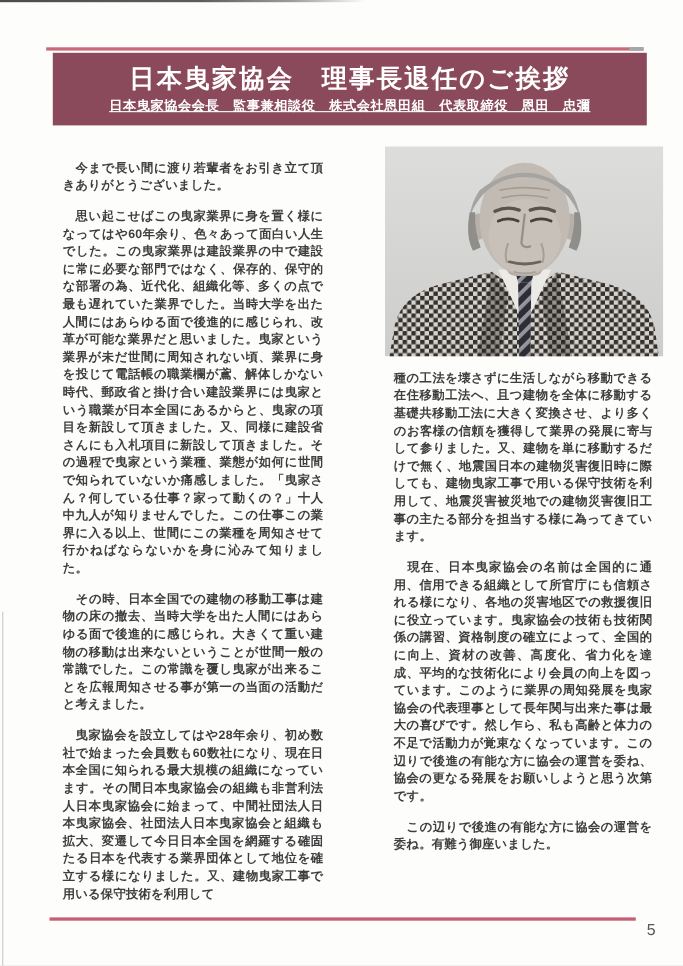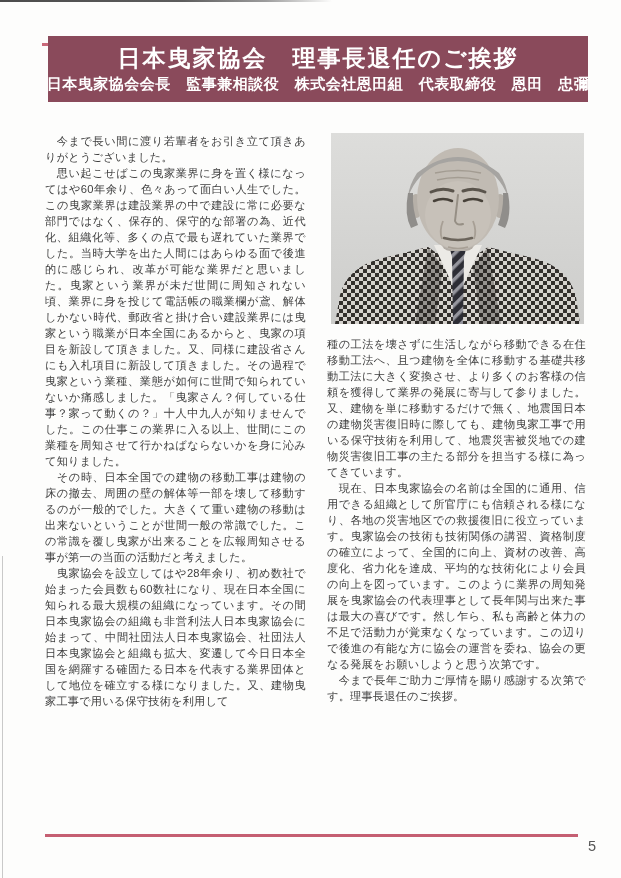--- a/index.html
+++ b/index.html
@@ -16,38 +16,38 @@
   }
   .scan-left { position:absolute; left:2px; top:556px; width:1px; height:322px; background:#c9c9c9; }
 
   
   .rule-top { position:absolute; left:42px; top:43px; width:543px; height:3px; background:#c9697a; }
   .rule-top::after { content:""; position:absolute; right:0; top:0; width:13px; height:3px; background:#a4a8ac; }
   .rule-bottom { position:absolute; left:45px; top:834px; width:533px; height:3px; background:#c55f72; }
 
   
   .banner {
-    position:absolute; left:48px; top:36px; width:540px; height:66px;
+    position:absolute; left:48px; top:48px; width:540px; height:66px;
     background:#8a4a5b; color:#ffffff;
     display:flex; flex-direction:column; align-items:center; justify-content:center;
     box-sizing:border-box; padding-top:2px;
   }
   .banner .title { font-size:23px; font-weight:bold; letter-spacing:2px; line-height:1.1; }
-  .banner .byline { font-size:15px; font-weight:bold; letter-spacing:0.5px; margin-top:4px; white-space:nowrap; }
+  .banner .byline { font-size:12px; font-weight:bold; letter-spacing:0.5px; margin-top:4px; white-space:nowrap;text-decoration:underline; }
 
   
   .col {
     position:absolute; top:133px;
     font-size:11.2px; line-height:16px; color:#3e3e3e;
     text-align:justify; text-justify:inter-ideograph;
     word-break:break-all; letter-spacing:0.2px;
   }
-  .col p { margin:0; }
+  .col p { margin:12px;font-weight:bold; }
   .col-left  { left:45px;  width:261px; }
-  .col-right { left:327px; width:259px; }
+  .col-right { left:346px; width:259px; }
 
   .photo { margin:0 0 12px 4px; width:253px; height:191px; display:block; }
   .photo svg { display:block; }
 
   .page-number { position:absolute; left:588px; top:838px; font-size:14.5px; color:#575757; }
 </style>
 </head>
 <body>
 
 <div class="page">
@@ -59,21 +59,21 @@
 
   <header class="banner">
     <div class="title">日本曳家協会　理事長退任のご挨拶</div>
     <div class="byline">日本曳家協会会長　監事兼相談役　株式会社恩田組　代表取締役　恩田　忠彌</div>
   </header>
 
   <main>
     <div class="col col-left">
       <p>　今まで長い間に渡り若輩者をお引き立て頂きありがとうございました。</p>
       <p>　思い起こせばこの曳家業界に身を置く様になってはや60年余り、色々あって面白い人生でした。この曳家業界は建設業界の中で建設に常に必要な部門ではなく、保存的、保守的な部署の為、近代化、組織化等、多くの点で最も遅れていた業界でした。当時大学を出た人間にはあらゆる面で後進的に感じられ、改革が可能な業界だと思いました。曳家という業界が未だ世間に周知されない頃、業界に身を投じて電話帳の職業欄が鳶、解体しかない時代、郵政省と掛け合い建設業界には曳家という職業が日本全国にあるからと、曳家の項目を新設して頂きました。又、同様に建設省さんにも入札項目に新設して頂きました。その過程で曳家という業種、業態が如何に世間で知られていないか痛感しました。「曳家さん？何している仕事？家って動くの？」十人中九人が知りませんでした。この仕事この業界に入る以上、世間にこの業種を周知させて行かねばならないかを身に沁みて知りました。</p>
-      <p>　その時、日本全国での建物の移動工事は建物の床の撤去、周囲の壁の解体等一部を壊して移動するのが一般的でした。大きくて重い建物の移動は出来ないということが世間一般の常識でした。この常識を覆し曳家が出来ることを広報周知させる事が第一の当面の活動だと考えました。</p>
+      <p>　その時、日本全国での建物の移動工事は建物の床の撤去、当時大学を出た人間にはあらゆる面で後進的に感じられ。大きくて重い建物の移動は出来ないということが世間一般の常識でした。この常識を覆し曳家が出来ることを広報周知させる事が第一の当面の活動だと考えました。</p>
       <p>　曳家協会を設立してはや28年余り、初め数社で始まった会員数も60数社になり、現在日本全国に知られる最大規模の組織になっています。その間日本曳家協会の組織も非営利法人日本曳家協会に始まって、中間社団法人日本曳家協会、社団法人日本曳家協会と組織も拡大、変遷して今日日本全国を網羅する確固たる日本を代表する業界団体として地位を確立する様になりました。又、建物曳家工事で用いる保守技術を利用して</p>
     </div>
 
     <div class="col col-right">
       <figure class="photo">
         <svg viewBox="0 0 253 191" width="253" height="191" xmlns="http://www.w3.org/2000/svg">
           <defs>
             <linearGradient id="bgg" x1="0" y1="0" x2="0" y2="1">
               <stop offset="0" stop-color="#dddddb"></stop>
               <stop offset="1" stop-color="#cdcdcb"></stop>
@@ -124,20 +124,20 @@
 
           <path d="M112,88 Q108,98 111,106" stroke="#a79f95" stroke-width="1.8" fill="none"></path>
           <path d="M142,88 Q146,98 143,106" stroke="#a79f95" stroke-width="1.8" fill="none"></path>
 
           <path d="M113,105 Q127,109 141,105" stroke="#6b645b" stroke-width="2.5" fill="none" stroke-linecap="round"></path>
           <path d="M117,114 Q127,117 137,114" stroke="#a79f95" stroke-width="1.5" fill="none"></path>
         </svg>
       </figure>
       <p>種の工法を壊さずに生活しながら移動できる在住移動工法へ、且つ建物を全体に移動する基礎共移動工法に大きく変換させ、より多くのお客様の信頼を獲得して業界の発展に寄与して参りました。又、建物を単に移動するだけで無く、地震国日本の建物災害復旧時に際しても、建物曳家工事で用いる保守技術を利用して、地震災害被災地での建物災害復旧工事の主たる部分を担当する様に為ってきています。</p>
       <p>　現在、日本曳家協会の名前は全国的に通用、信用できる組織として所官庁にも信頼される様になり、各地の災害地区での救援復旧に役立っています。曳家協会の技術も技術関係の講習、資格制度の確立によって、全国的に向上、資材の改善、高度化、省力化を達成、平均的な技術化により会員の向上を図っています。このように業界の周知発展を曳家協会の代表理事として長年関与出来た事は最大の喜びです。然し乍ら、私も高齢と体力の不足で活動力が覚束なくなっています。この辺りで後進の有能な方に協会の運営を委ね、協会の更なる発展をお願いしようと思う次第です。</p>
-      <p>　今まで長年ご助力ご厚情を賜り感謝する次第です。理事長退任のご挨拶。</p>
+      <p>　この辺りで後進の有能な方に協会の運営を委ね。有難う御座いました。</p>
     </div>
   </main>
 
   <div class="rule-bottom"></div>
   <div class="page-number">5</div>
 
 </div>
 
 </body></html>

